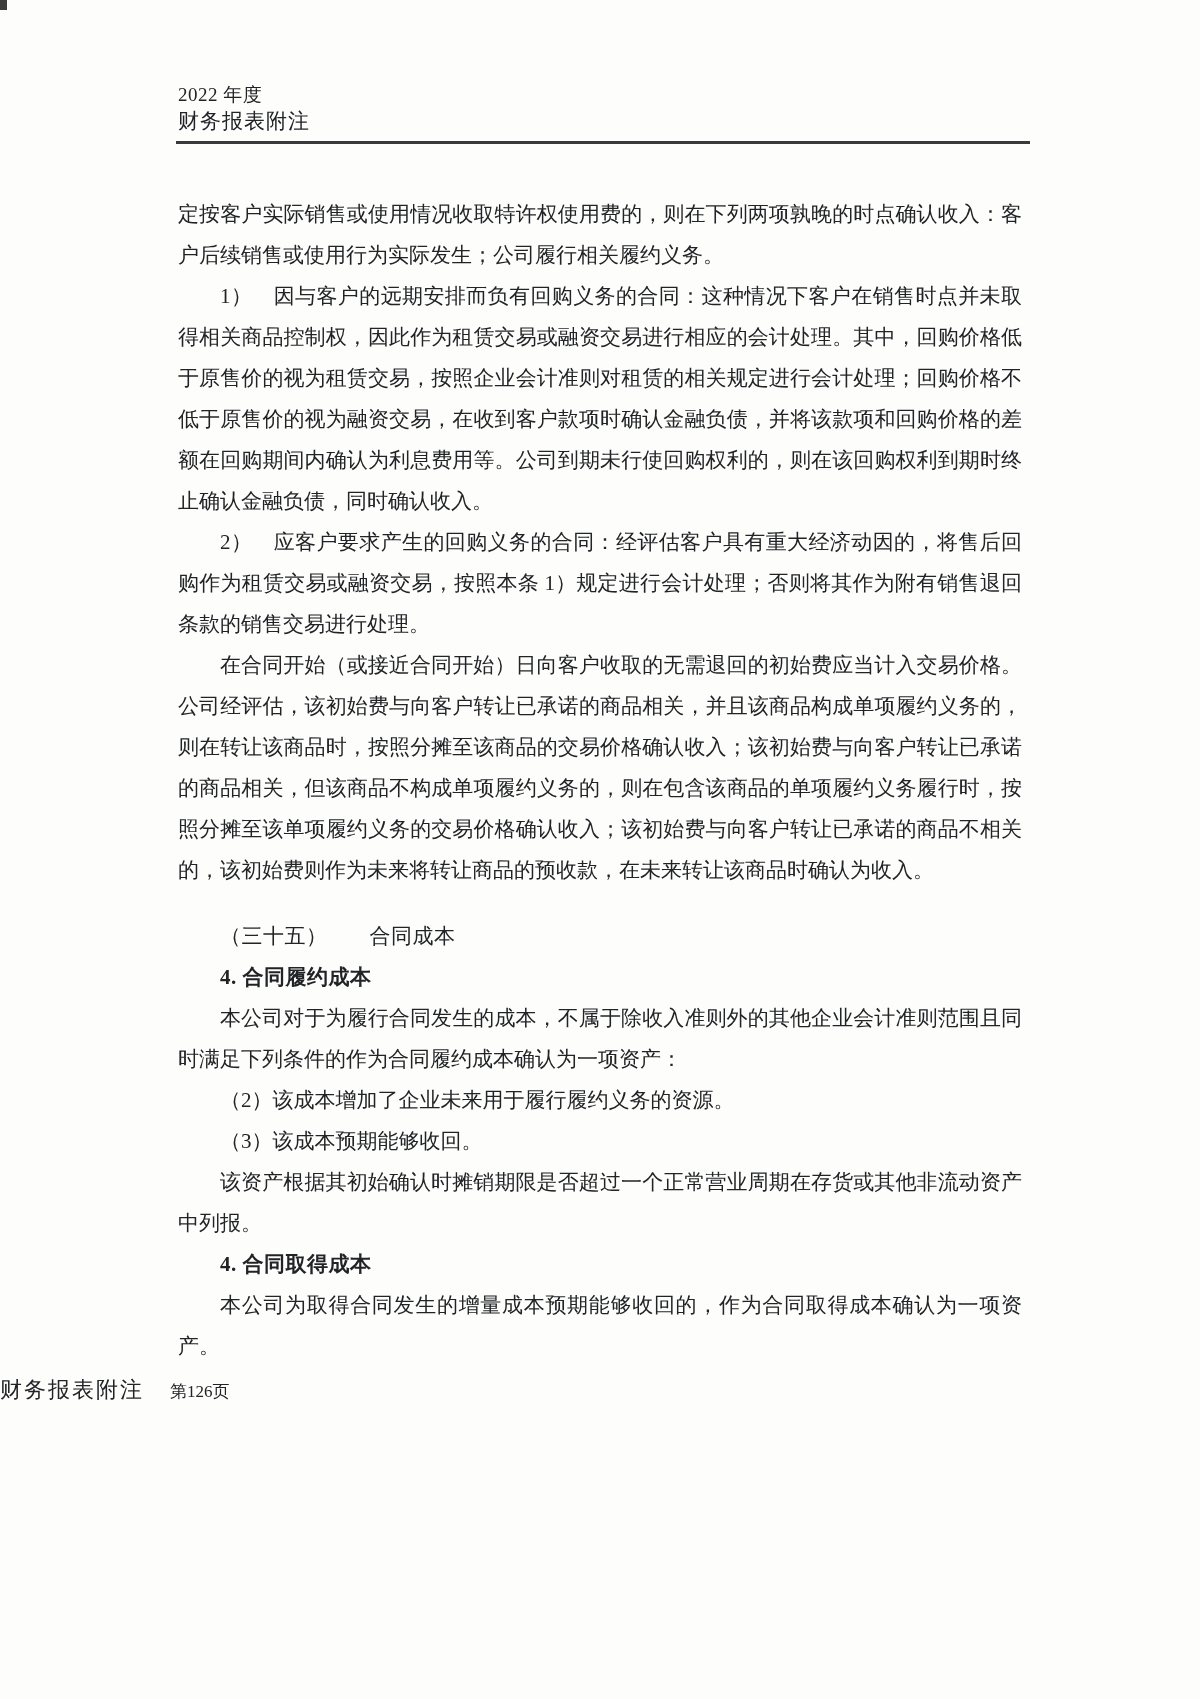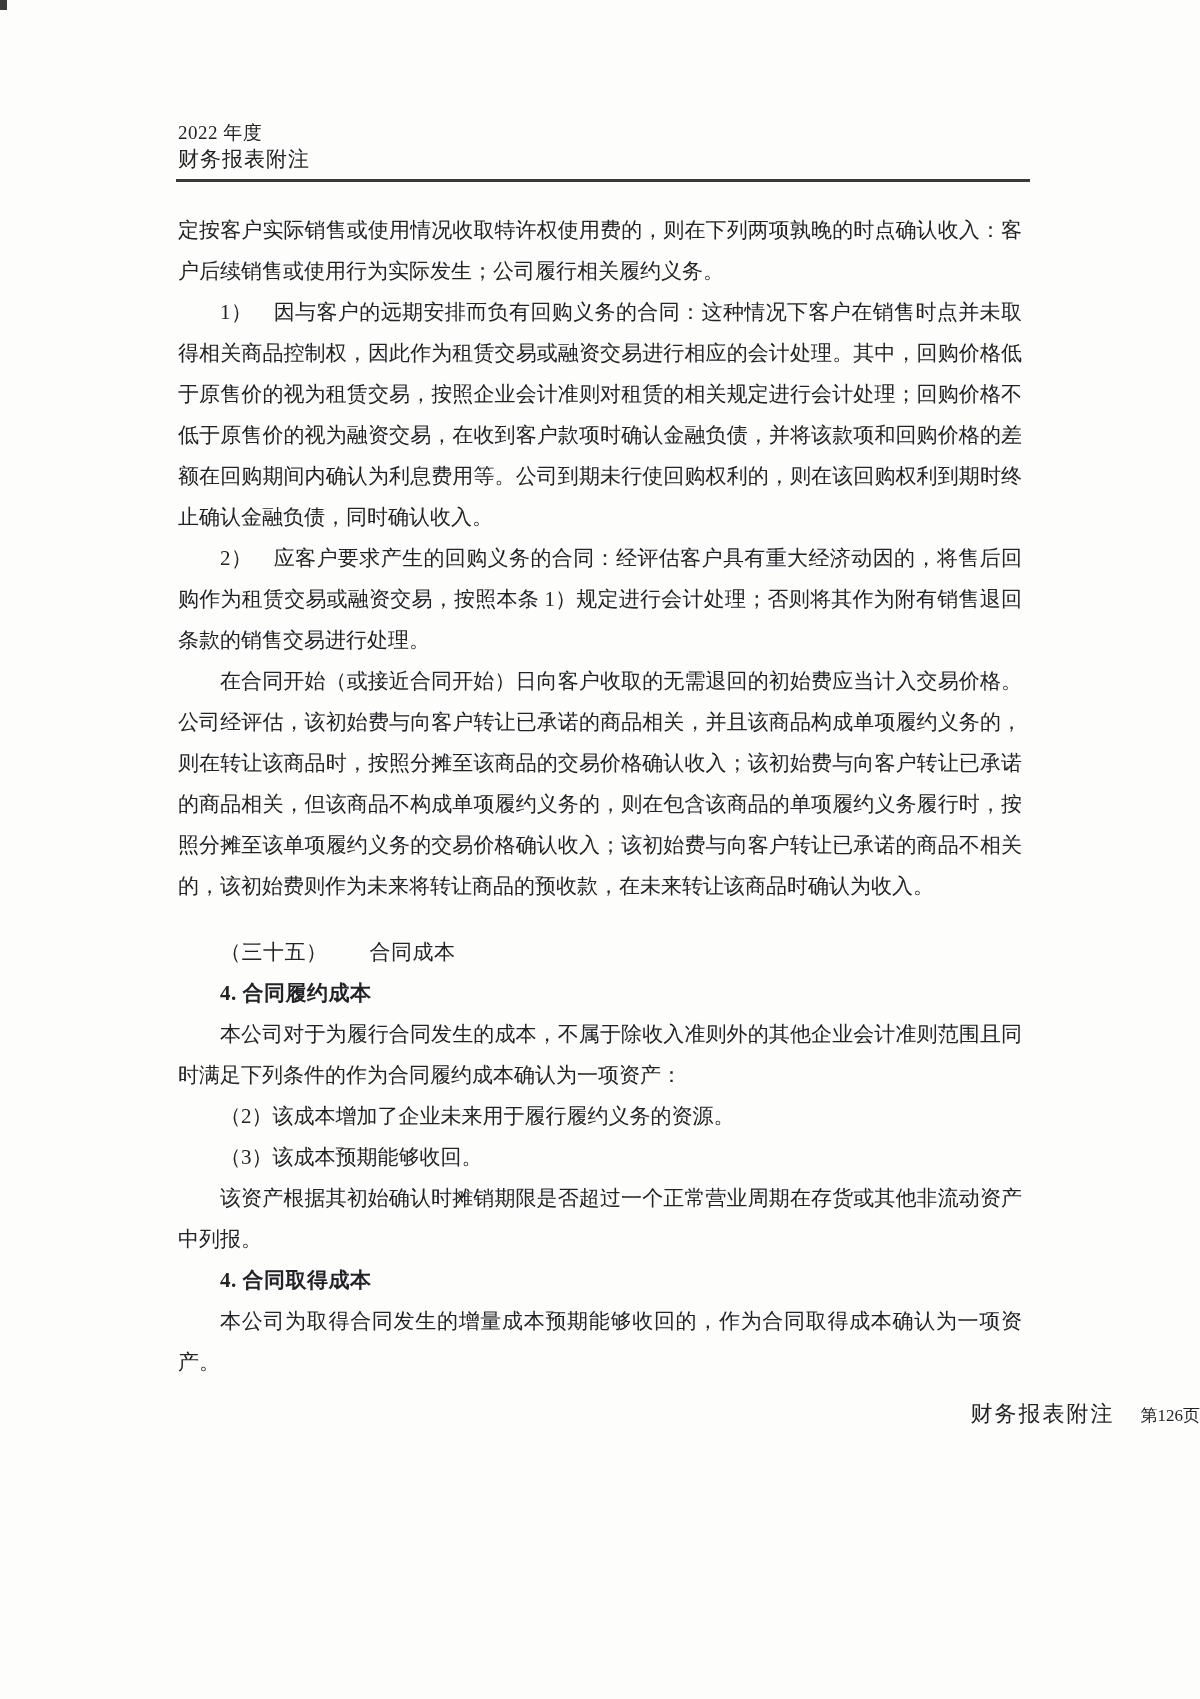--- a/index.html
+++ b/index.html
@@ -10,52 +10,52 @@
     margin: 0 auto;
     background: #fdfdfc;
     color: #222326;
     font-family: "Liberation Serif", "DejaVu Serif", serif;
     overflow: hidden;
   }
   .corner-mark {
     position: absolute; left: 0; top: 0;
     width: 7px; height: 10px; background: #3c3c3c;
   }
-  .header { margin: 0 178px; padding-top: 120px; }
+  .header { margin: 0 178px; padding-top: 82px; }
   .header-year { font-size: 19px; line-height: 25px; letter-spacing: 0.5px; }
   .header-doc  { font-size: 21px; line-height: 28px; letter-spacing: 1px; }
   .header-divider {
     margin-top: 6px;
     margin-left: -2px; margin-right: -8px;
     border-bottom: 3px solid #3a3a3c;
     height: 0;
   }
   .doc-body {
     margin: 0 178px;
-    padding-top: 28px;
+    padding-top: 50px;
     font-size: 21px;
     line-height: 41px;
     text-align: justify;
   }
   .doc-body p { margin: 0; }
   .para    { text-indent: 2em; }
   .subhead { text-indent: 6em; }
   .quote   { margin-left: 84px; }
   .quote-indent { text-indent: 2em; }
   .section-head {
     margin-top: 25px !important;
     font-weight: normal;
     text-indent: 2em;
     letter-spacing: 0.5px;
   }
   .section-title-gap { margin-left: 2em; }
   .bold-sub { font-weight: bold; letter-spacing: 0.5px; }
   .footer {
-    margin-top: 16px;
-    text-align: right;
+    margin-top: 8px;
+    text-align: left;
     white-space: nowrap;
   }
   .footer-title { font-size: 22px; letter-spacing: 2px; }
   .footer-page  { font-size: 17px; margin-left: 26px; }
 </style>
 </head>
 <body>
 
 <div class="page">
   <div class="corner-mark"></div>

